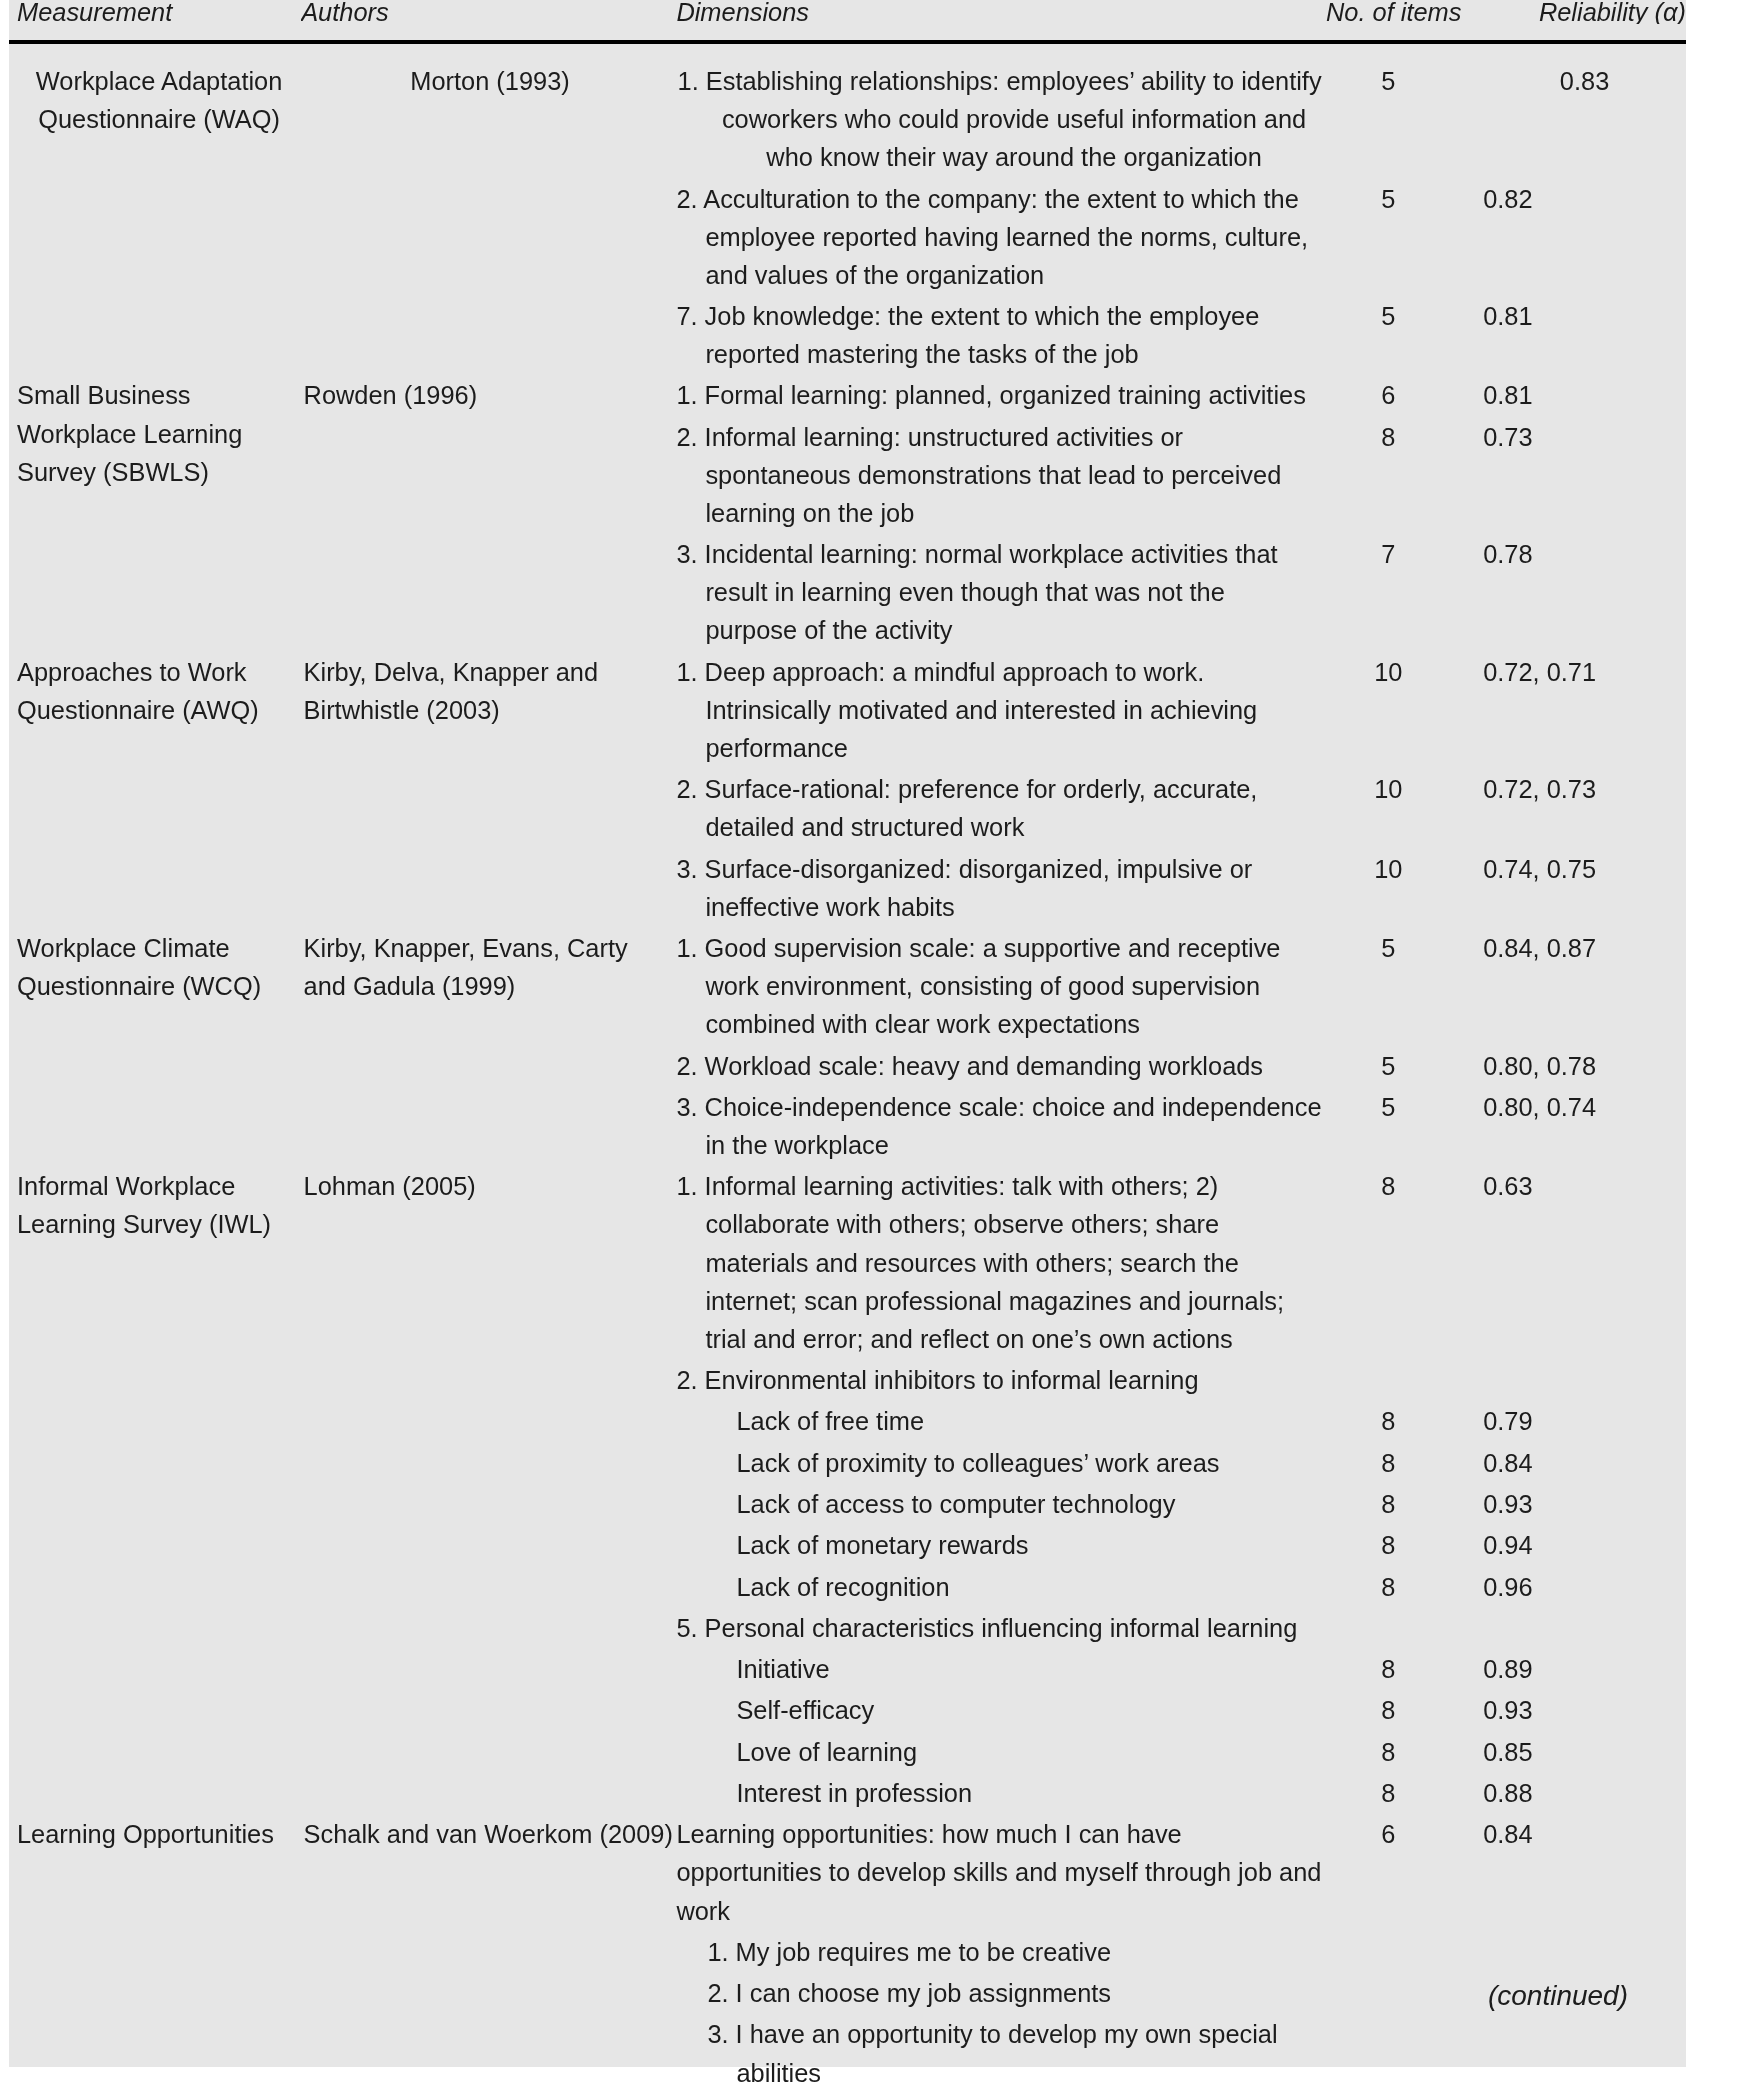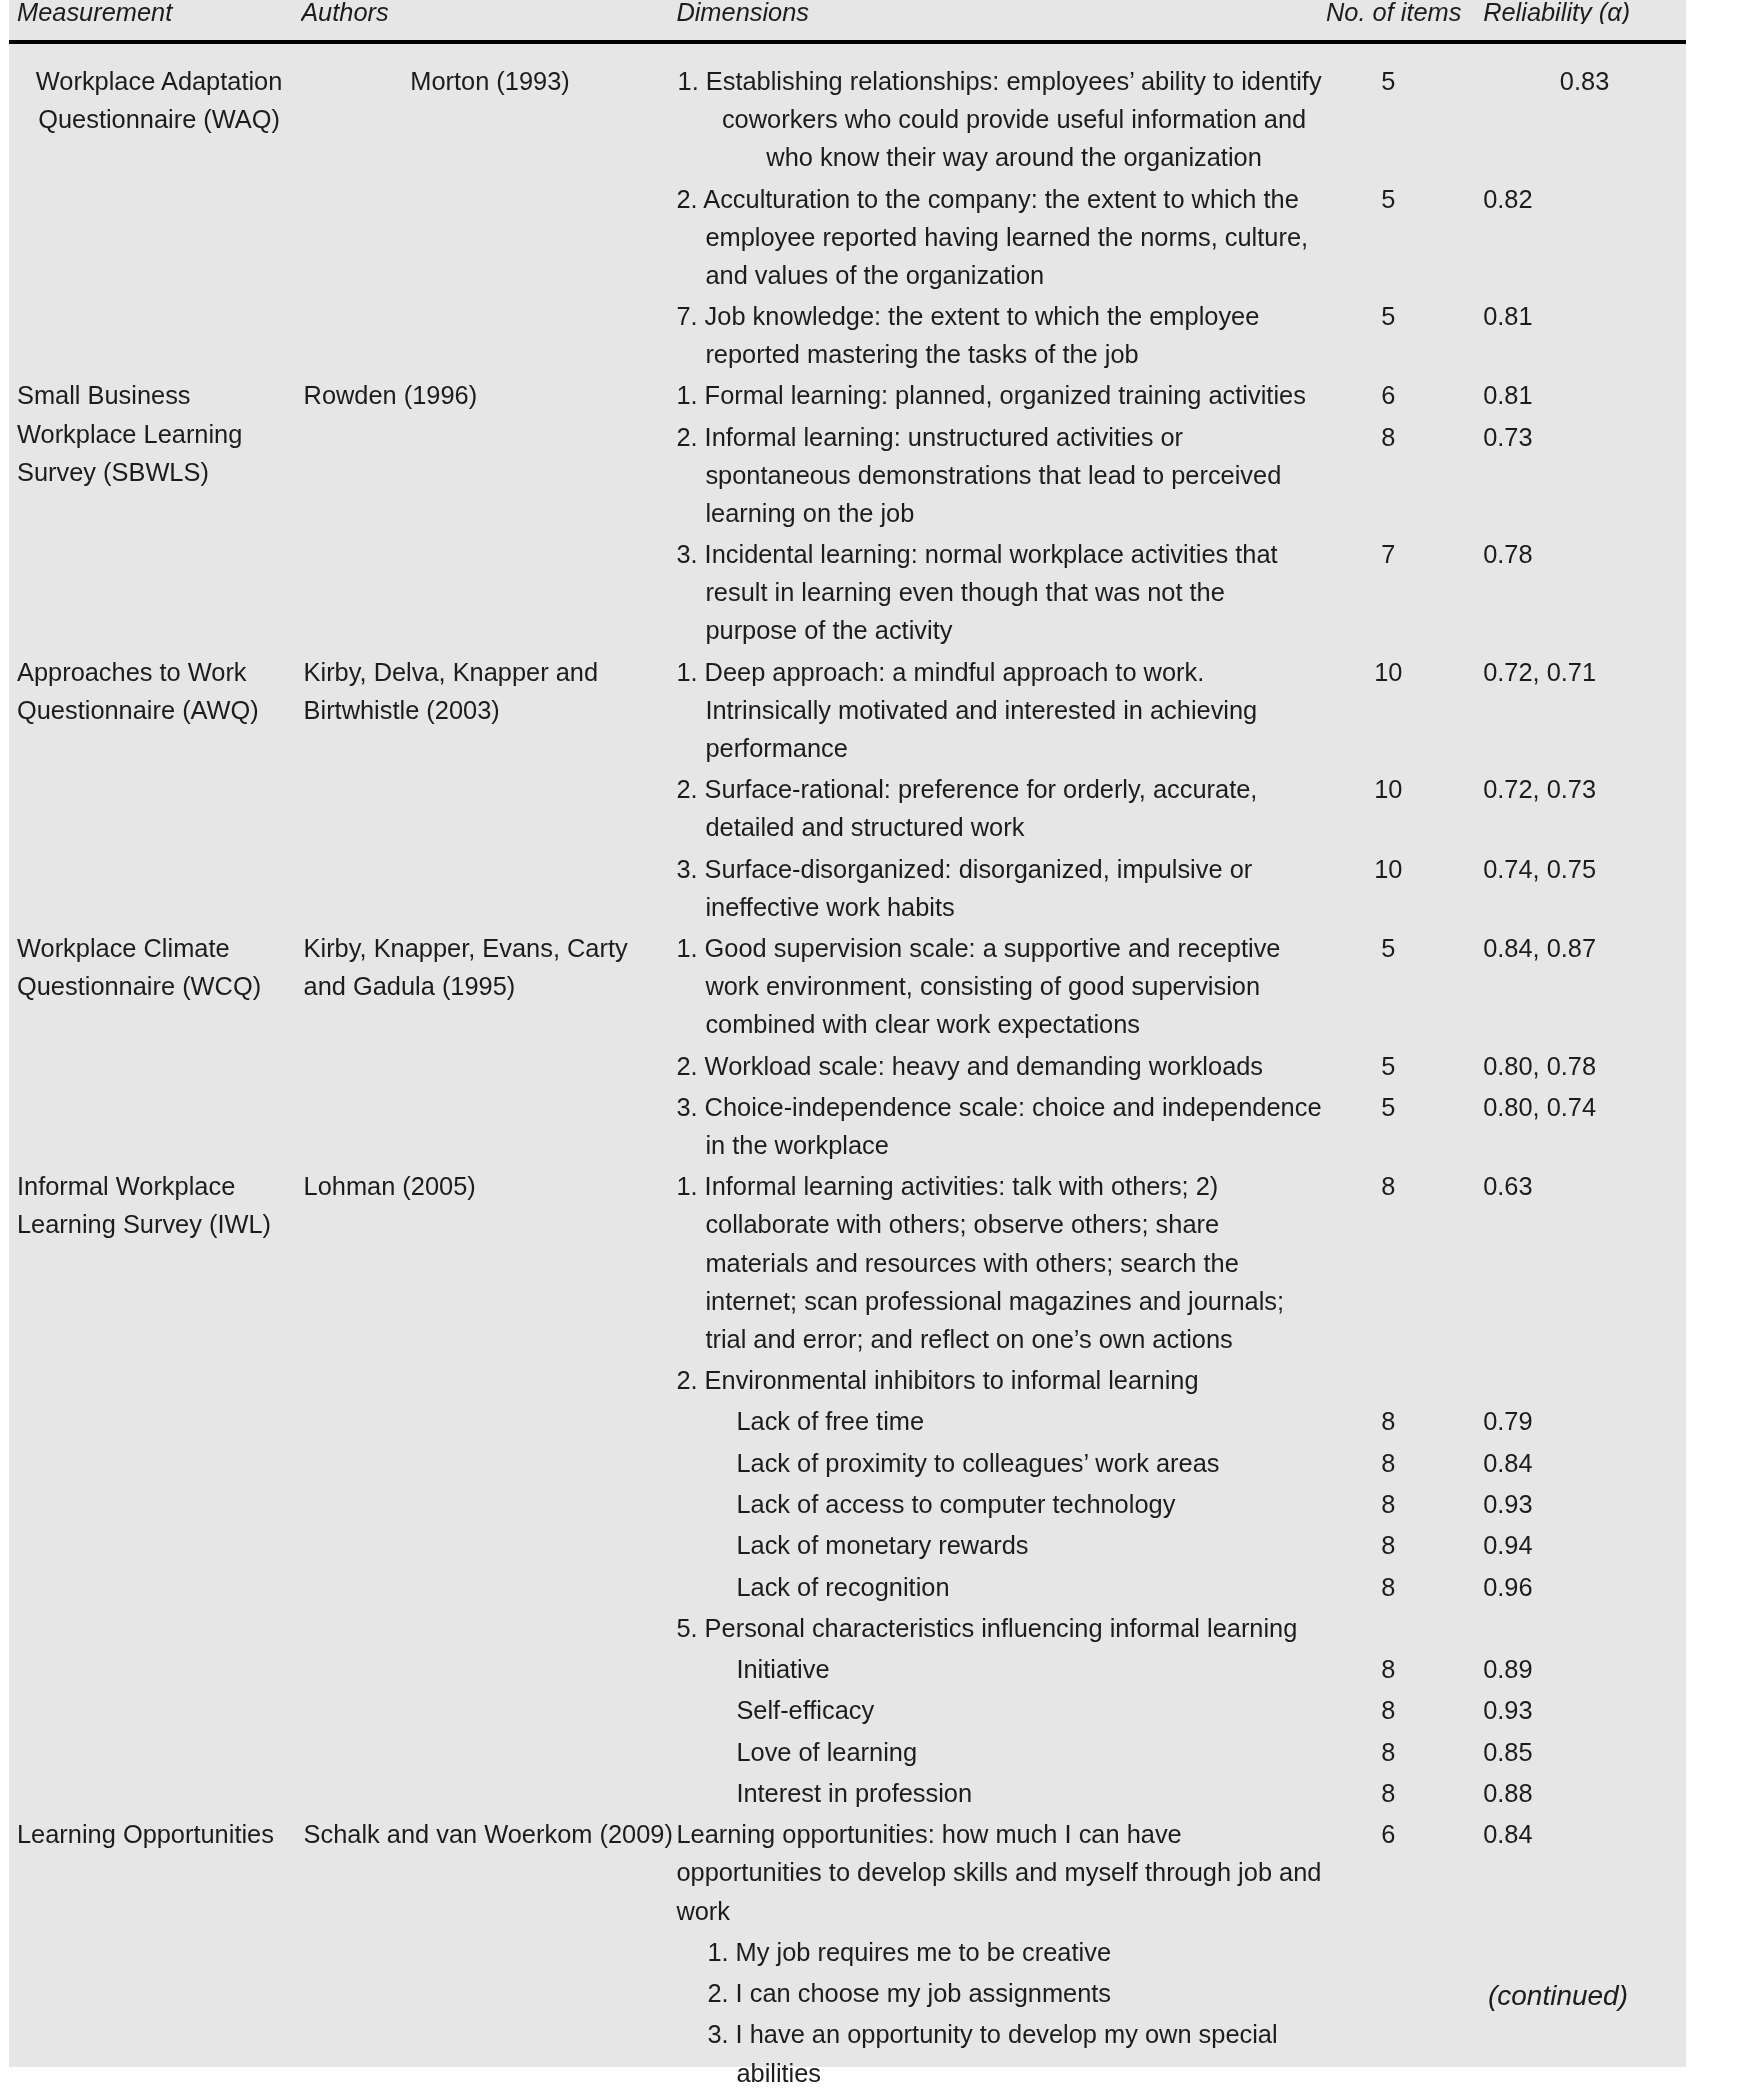--- a/index.html
+++ b/index.html
@@ -43,21 +43,21 @@
     font-weight: normal;
     text-align: left;
     vertical-align: top;
     padding: 0 0 0 0;
     height: 24px;
     line-height: 24px;
     overflow: hidden;
   }
   thead th.th-meas { padding-left: 8px; }
   thead th.th-items { padding-left: 3.2px; }
-  thead th.th-rel { padding-left: 11.3px; }
+  thead th.th-rel { padding-left: 11.3px; text-align: right; }
   thead tr.rule-row td {
     padding: 0;
     height: 18px;
     border-bottom: 4.8px solid #000000;
   }
 
   tbody td {
     vertical-align: top;
     padding: 0;
   }
@@ -176,21 +176,21 @@
           </tr>
           <tr>
             <td class="dim">
               <div class="num">3. Surface-disorganized: disorganized, impulsive or ineffective work habits</div>
             </td>
             <td class="items">10</td>
             <td class="rel">0.74, 0.75</td>
           </tr>
           <tr>
             <td class="meas" rowspan="3">Workplace Climate Questionnaire (WCQ)</td>
-            <td class="auth" rowspan="3">Kirby, Knapper, Evans, Carty and Gadula (1995)</td>
+            <td class="auth" rowspan="3">Kirby, Knapper, Evans, Carty and Gadula (1999)</td>
             <td class="dim">
               <div class="num">1. Good supervision scale: a supportive and receptive work environment, consisting of good supervision combined with clear work expectations</div>
             </td>
             <td class="items">5</td>
             <td class="rel">0.84, 0.87</td>
           </tr>
           <tr>
             <td class="dim">
               <div class="num">2. Workload scale: heavy and demanding workloads</div>
             </td>

